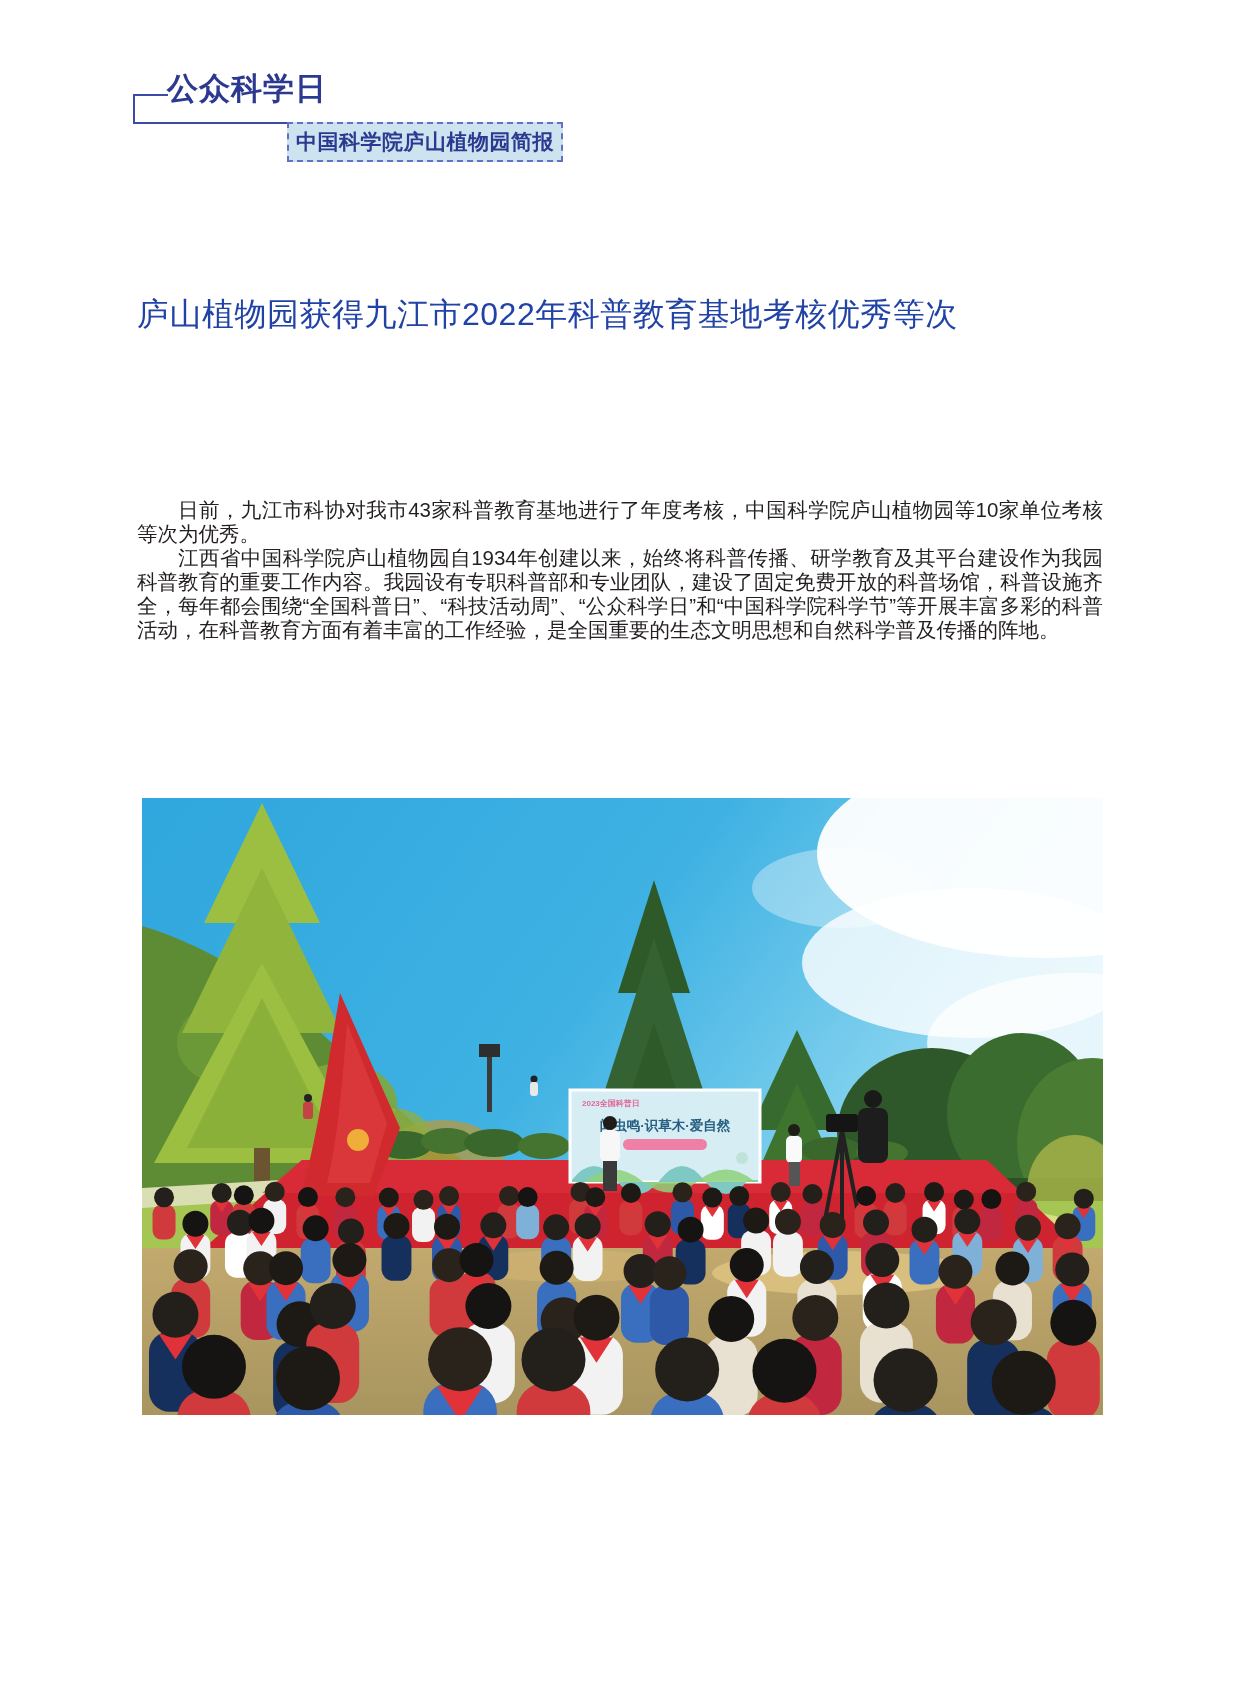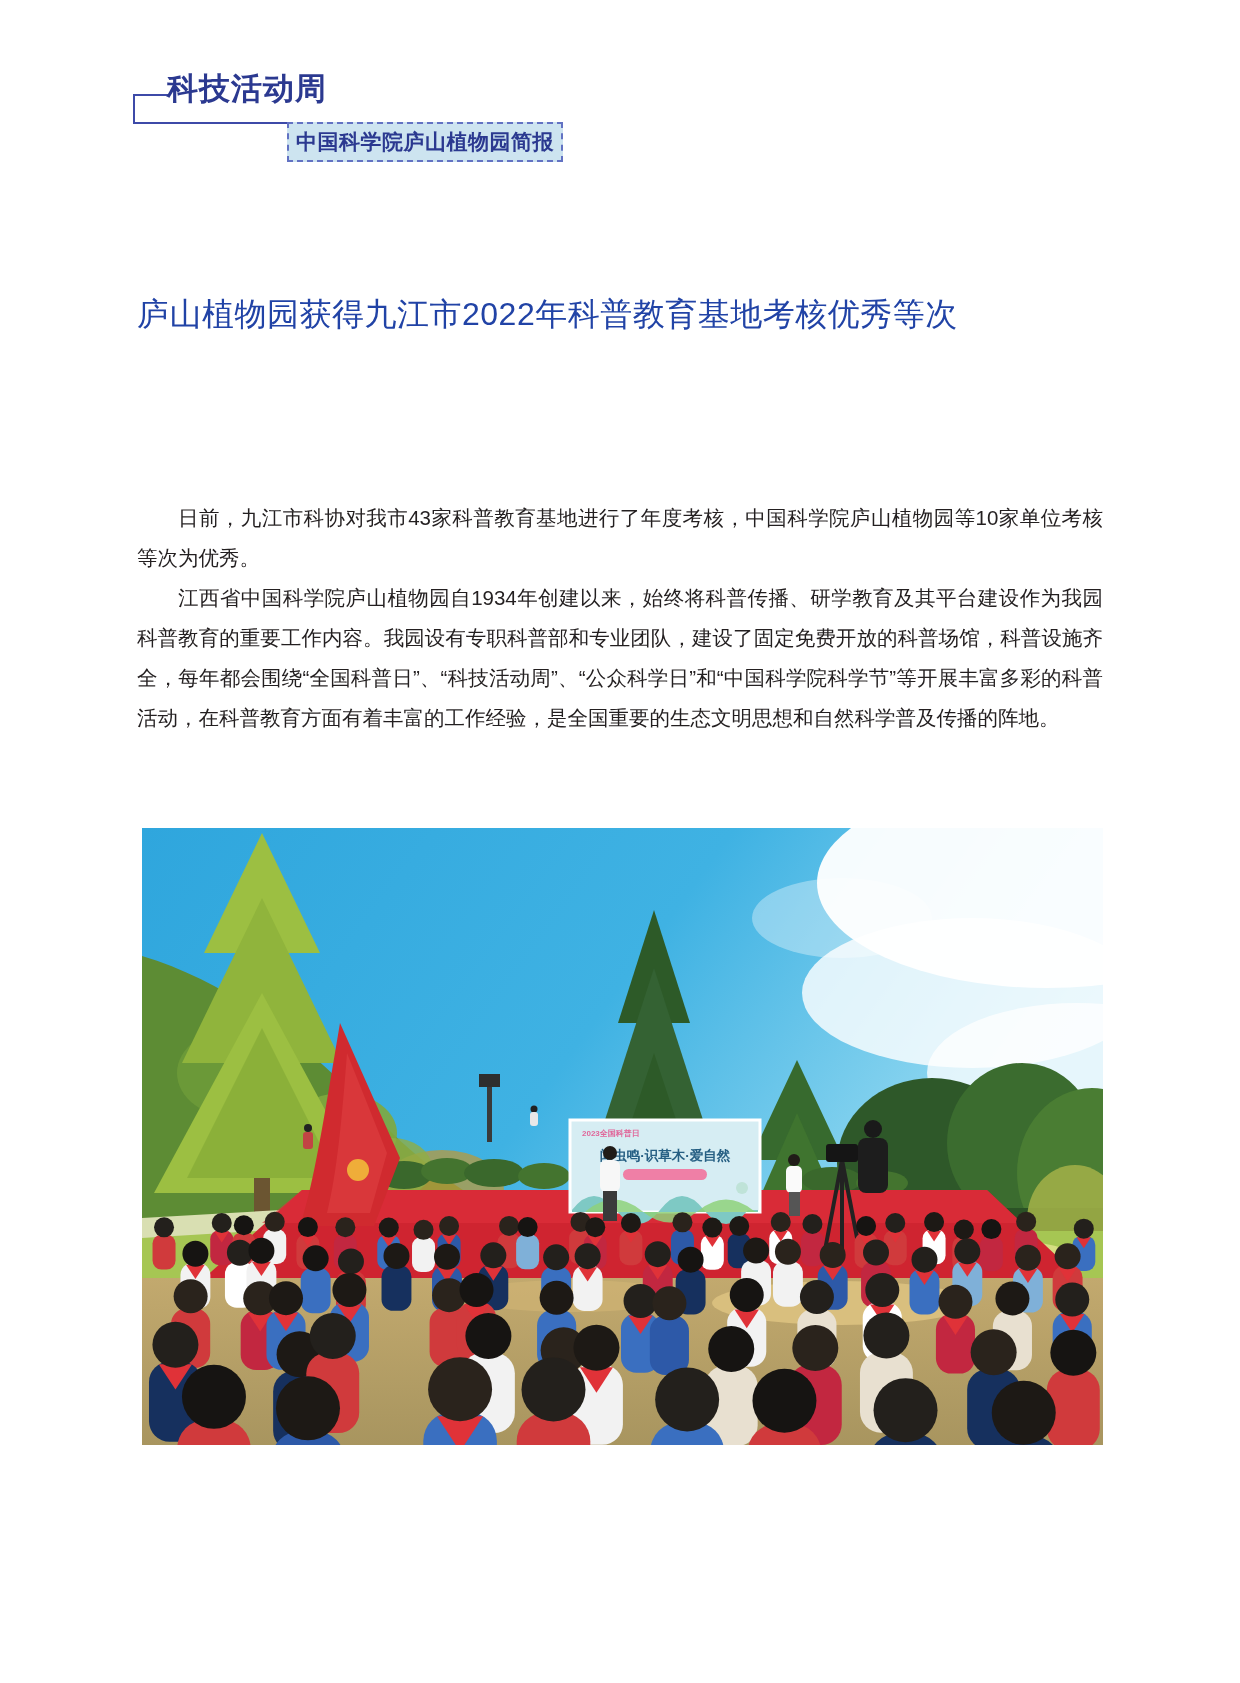--- a/index.html
+++ b/index.html
@@ -19,37 +19,37 @@
   .masthead-title{position:absolute;left:167px;top:68px;
     font-size:31px;font-weight:bold;color:#2b3990;letter-spacing:1px;}
   .masthead-sub{position:absolute;left:287px;top:74px;
     background:#cde4f0;border:2px dashed #6272c3;
     color:#2b3990;font-size:21px;font-weight:bold;
     padding:4px 7px;letter-spacing:0.5px;margin-top:48px;}
   
   .article-title{position:absolute;left:137px;top:293px;width:966px;margin:0;
     font-size:32px;font-weight:normal;color:#2143a6;letter-spacing:0.5px;white-space:nowrap;}
   .article-body{position:absolute;left:137px;top:498px;width:966px;
-    font-size:20.5px;line-height:40px;color:#231f20;text-align:justify;}
+    font-size:20.5px;line-height:24px;color:#231f20;text-align:justify;}
   .article-body p{margin:0;text-indent:2em;}
   
-  .photo{position:absolute;left:142px;top:828px;width:961px;height:617px;}
+  .photo{position:absolute;left:142px;top:798px;width:961px;height:617px;}
   .photo svg{display:block;}
   
   .footer{position:absolute;left:0;top:1555px;width:100%;height:80px;}
 </style>
 </head>
 <body>
 
 <div class="page">
 
   <div class="masthead">
     <div class="bracket-tick"></div>
     <div class="bracket"></div>
-    <div class="masthead-title">科技活动周</div>
+    <div class="masthead-title">公众科学日</div>
     <div class="masthead-sub">中国科学院庐山植物园简报</div>
   </div>
 
   <h1 class="article-title">庐山植物园获得九江市2022年科普教育基地考核优秀等次</h1>
 
   <div class="article-body">
     <p>日前，九江市科协对我市43家科普教育基地进行了年度考核，中国科学院庐山植物园等10家单位考核等次为优秀。</p>
     <p>江西省中国科学院庐山植物园自1934年创建以来，始终将科普传播、研学教育及其平台建设作为我园科普教育的重要工作内容。我园设有专职科普部和专业团队，建设了固定免费开放的科普场馆，科普设施齐全，每年都会围绕“全国科普日”、“科技活动周”、“公众科学日”和“中国科学院科学节”等开展丰富多彩的科普活动，在科普教育方面有着丰富的工作经验，是全国重要的生态文明思想和自然科学普及传播的阵地。</p>
   </div>
 

